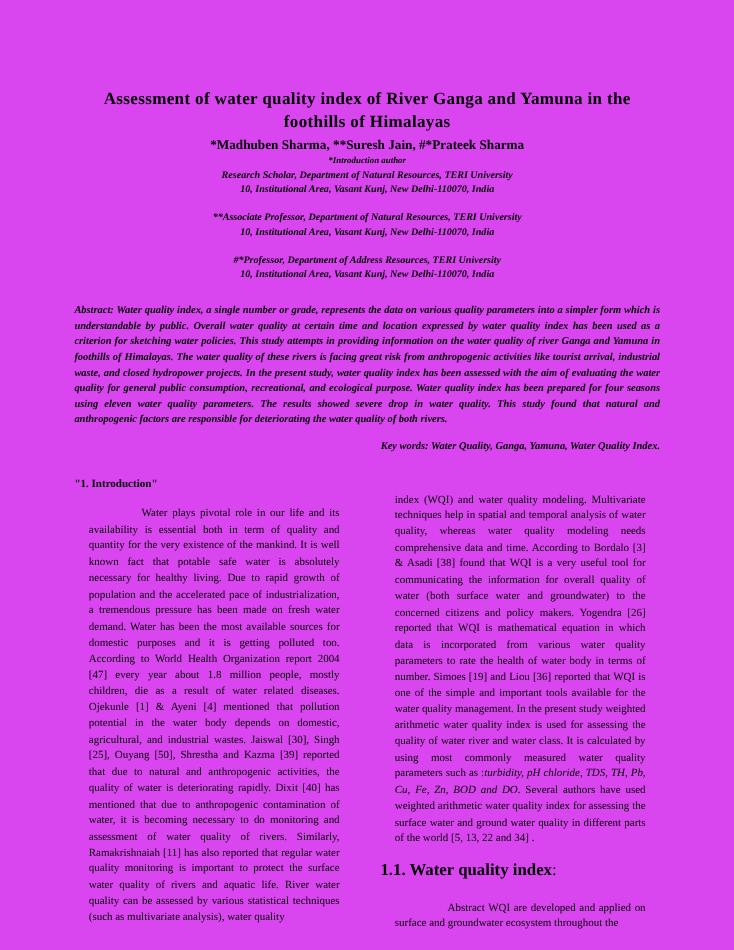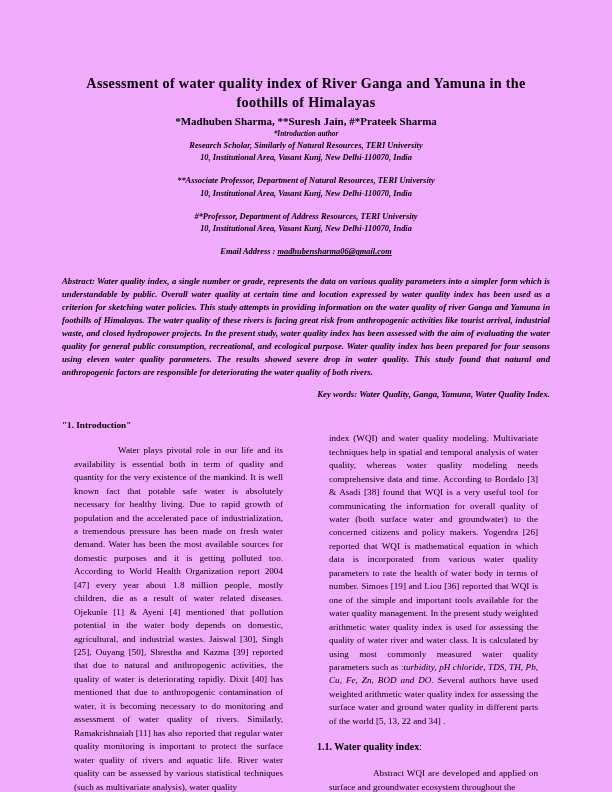--- a/index.html
+++ b/index.html
@@ -11,21 +11,21 @@
     width: 612px;
     height: 792px;
     font-family: "Liberation Serif", serif;
     color: #000000;
     overflow: hidden;
   }
   .page {
     position: relative;
     width: 612px;
     height: 792px;
-    background: #f0abfc;
+    background: #d946ef;
     box-sizing: border-box;
     padding: 0;
   }
   .content {
     position: absolute;
     left: 62px;
     top: 74px;
     width: 488px;
   }
 
@@ -112,21 +112,21 @@
     width: 233px;
     flex: 0 0 233px;
   }
   .sec-head {
     font-size: 9.2px;
     font-weight: bold;
     line-height: 1.3;
     margin: 0 0 3px 0;
   }
   .sec-head-sub {
-    font-size: 10px;
+    font-size: 14px;
     font-weight: bold;
     line-height: 1.3;
     margin: 11px 0 14px 0;
   }
   .sec-head-sub .plain {
     font-weight: normal;
   }
   .para {
     font-size: 9.15px;
     line-height: 1.47;
@@ -152,37 +152,34 @@
 <div class="page">
   <div class="content">
 
     <div class="title">Assessment of water quality index of River Ganga and Yamuna in the foothills of Himalayas</div>
 
     <div class="authors">*Madhuben Sharma, **Suresh Jain, #*Prateek Sharma</div>
 
     <div class="corresponding">*Introduction author</div>
 
     <div class="affil-block">
-      <div class="affil">Research Scholar, Similarly of Natural Resources, TERI University</div>
+      <div class="affil">Research Scholar, Department of Natural Resources, TERI University</div>
       <div class="affil">10, Institutional Area, Vasant Kunj, New Delhi-110070, India</div>
     </div>
 
     <div class="affil-block">
       <div class="affil">**Associate Professor, Department of Natural Resources,  TERI University</div>
       <div class="affil">10, Institutional Area, Vasant Kunj, New Delhi-110070, India</div>
     </div>
 
     <div class="affil-block">
       <div class="affil">#*Professor, Department of Address Resources,  TERI University</div>
       <div class="affil">10, Institutional Area, Vasant Kunj, New Delhi-110070, India</div>
     </div>
 
-    <div class="email-line">
-      <span>Email Address : </span><a class="addr" href="#" style="color:#000;">madhubensharma06@gmail.com</a>
-    </div>
 
     <div class="abstract">
       <span class="lead">Abstract:</span><span> Water quality index, a single number or grade, represents the data on various quality parameters into a simpler form which is understandable by public. Overall water quality at certain time and location expressed by water quality index has been used as a criterion for sketching water policies. This study attempts in providing information on the water quality of river Ganga and Yamuna in foothills of Himalayas.  The water quality of these rivers is facing great risk from anthropogenic activities like tourist arrival, industrial waste, and closed hydropower projects. In the present study, water quality index has been assessed with the aim of evaluating the water quality for general public consumption, recreational, and ecological purpose. Water quality index has been prepared for four seasons using eleven water quality parameters.  The results showed severe drop in water quality. This study found that natural and anthropogenic factors are responsible for deteriorating the water quality of both rivers.</span>
     </div>
 
     <div class="keywords">Key words: Water Quality, Ganga, Yamuna, Water Quality Index.</div>
 
     <div class="columns">
 
       <div class="col">

